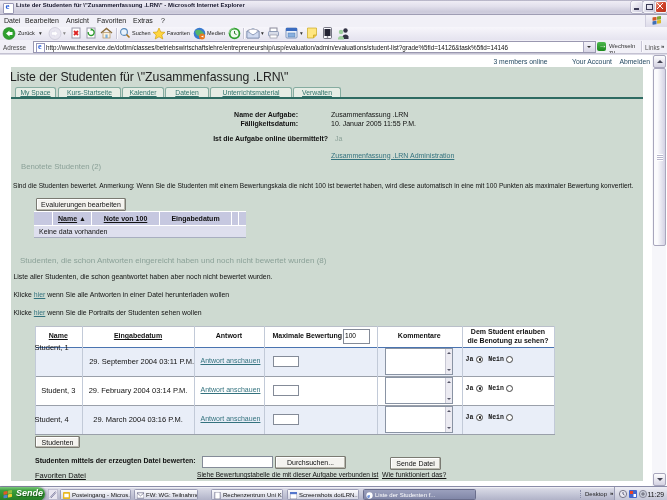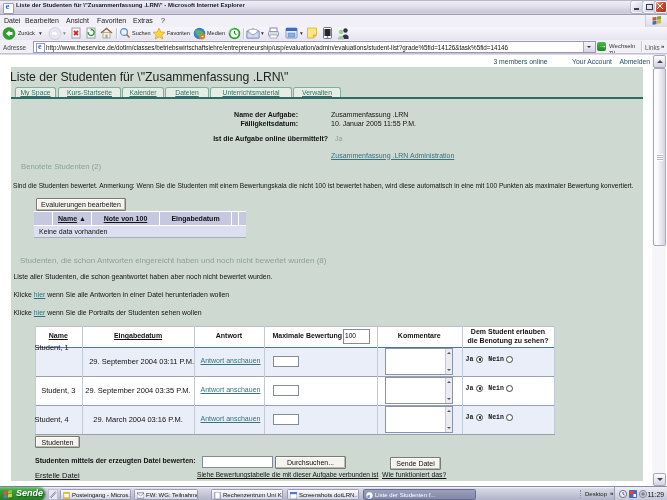--- a/index.html
+++ b/index.html
@@ -296,21 +296,21 @@
   <div class="tcelltext" style="left:0;width:47.5px;text-align:left;top:17px;">Student, 1</div>
   <div class="tcelltext" style="left:47.5px;width:112px;text-align:right;top:31px;">29. September 2004 03:11 P.M.</div>
   <div class="tlink" style="left:166px;top:31px;">Antwort anschauen</div>
   <div class="inpbox" style="left:238.5px;top:30px;width:24px;height:9px;"></div>
   <div class="txa" style="left:350.5px;top:22.5px;width:66px;height:25px;">
       <div class="sb"></div>
     </div>
   <div class="rjal" style="left:431px;top:30.5px;">Ja<span class="radio on" style="margin-left:3px"></span><span style="margin-left:5px">Nein</span><span class="radio" style="margin-left:2px"></span></div>
 
   <div class="tcelltext" style="left:0;width:47.5px;text-align:center;top:60px;">Student, 3</div>
-  <div class="tcelltext" style="left:47.5px;width:112px;text-align:center;top:60px;">29. September 2004 03:35 P.M.</div>
+  <div class="tcelltext" style="left:47.5px;width:112px;text-align:center;top:60px;">29. February 2004 03:14 P.M.</div>
   <div class="tlink" style="left:166px;top:60px;">Antwort anschauen</div>
   <div class="inpbox" style="left:238.5px;top:59px;width:24px;height:9px;"></div>
   <div class="txa" style="left:350.5px;top:51.5px;width:66px;height:25px;">
       <div class="sb"></div>
     </div>
   <div class="rjal" style="left:431px;top:59.5px;">Ja<span class="radio on" style="margin-left:3px"></span><span style="margin-left:5px">Nein</span><span class="radio" style="margin-left:2px"></span></div>
 
   <div class="tcelltext" style="left:0;width:47.5px;top:89px;">Student, 4</div>
   <div class="tcelltext" style="left:47.5px;width:112px;text-align:center;top:89px;">29. March 2004 03:16 P.M.</div>
   <div class="tlink" style="left:166px;top:89px;">Antwort anschauen</div>
@@ -319,21 +319,21 @@
       <div class="sb"></div>
     </div>
   <div class="rjal" style="left:431px;top:88.5px;">Ja<span class="radio on" style="margin-left:3px"></span><span style="margin-left:5px">Nein</span><span class="radio" style="margin-left:2px"></span></div>
 </div>
 <div class="btn" style="left:35px;top:436px;width:43px;height:8.5px;padding-top:1.5px;">Studenten</div>
 
 <div class="glabel" style="left:35px;top:457px;">Studenten mittels der erzeugten Datei bewerten:</div>
 <div class="inpbox" style="left:202px;top:456px;width:69px;height:10px;"></div>
 <div class="btn" style="left:275px;top:456px;width:69px;height:9px;padding-top:1.5px;">Durchsuchen...</div>
 <div class="btn" style="left:390px;top:457px;width:49px;height:9px;padding-top:1.5px;">Sende Datei</div>
-<div class="body6 glink" style="left:35px;top:470.5px;font-size:7.5px;">Erstelle Datei</div>
+<div class="body6 glink" style="left:35px;top:470.5px;font-size:7.5px;">Favoriten Datei</div>
 <div class="body6 glink" style="left:197px;top:471px;font-size:6.6px;">Siehe Bewertungstabelle die mit dieser Aufgabe verbunden ist</div>
 <div class="body6 glink" style="left:382px;top:471px;">Wie funktioniert das?</div>
 
 <div class="abs" id="vscroll">
   <div class="sbtn up" style="top:0px"></div>
   <div id="sthumb"></div>
   <div class="sbtn dn" style="top:418px"></div>
 </div>
 
 <div class="abs" id="taskbar">

